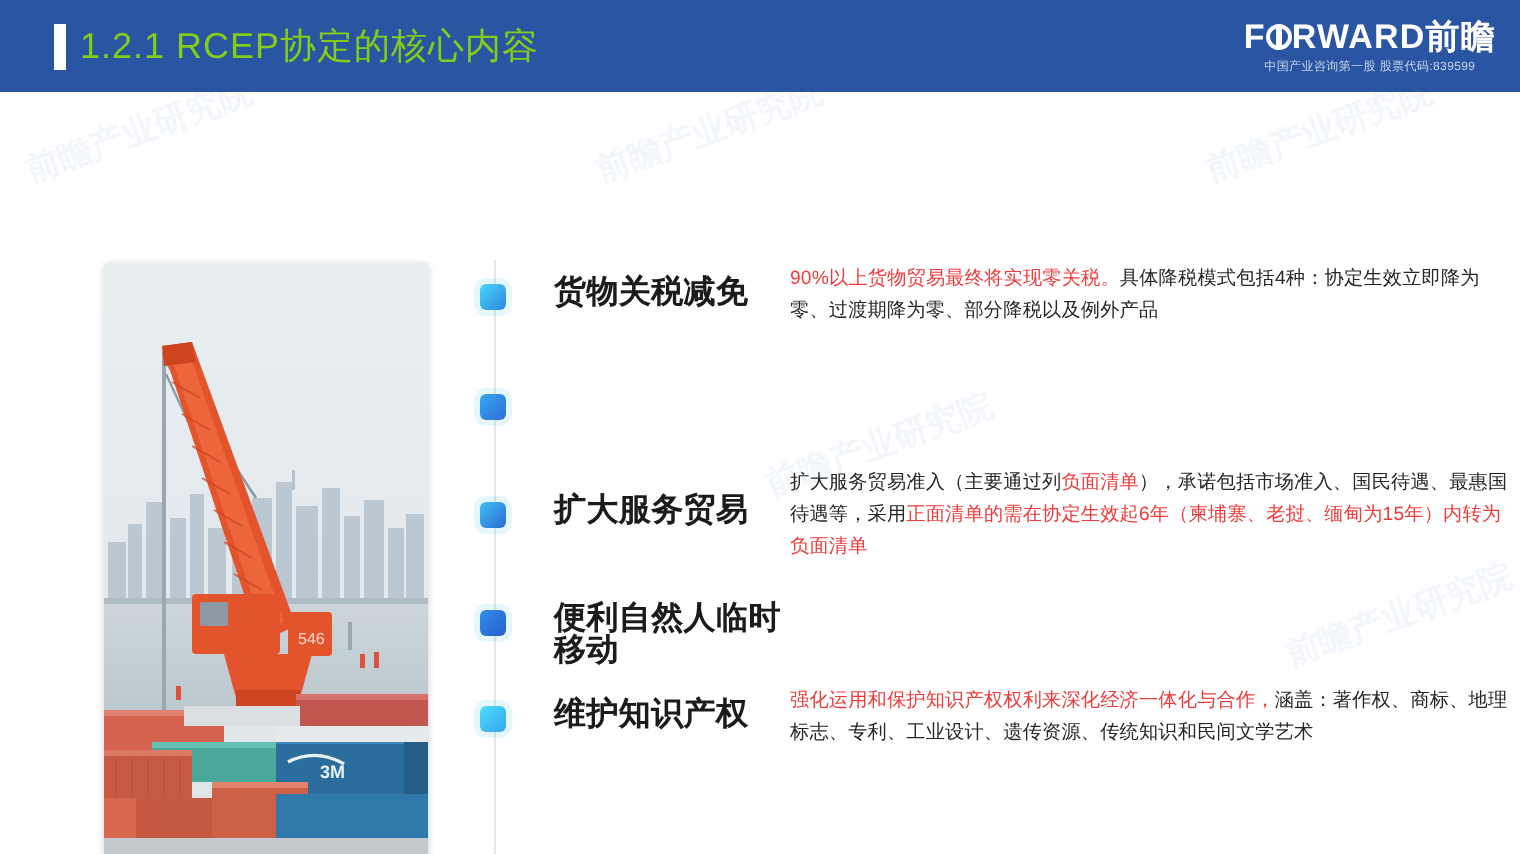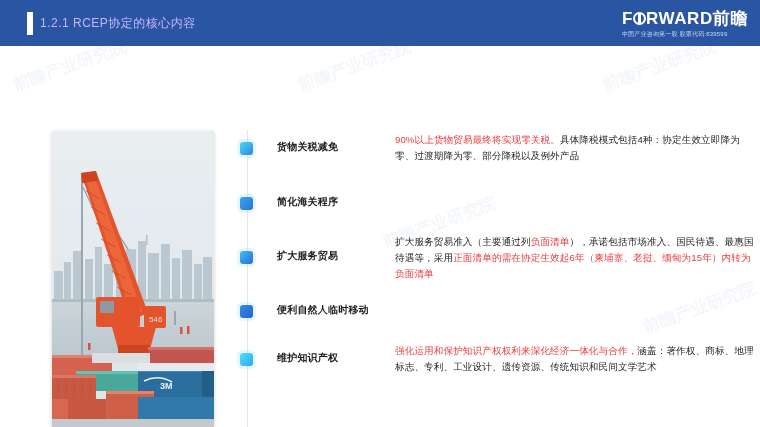--- a/index.html
+++ b/index.html
@@ -36,33 +36,33 @@
     left: 27px;
     top: 12px;
     width: 6px;
     height: 23px;
     background: #ffffff;
   }
   .header-title {
     position: absolute;
     left: 40px;
     top: 11px;
-    color: #c4b5fd;
-    font-size: 12px;
+    color: #84cc16;
+    font-size: 18px;
     letter-spacing: 0.5px;
     line-height: 24px;
     white-space: nowrap;
   }
 
   
   .logo-wrap {
     position: absolute;
     right: 12px;
     top: 9px;
-    text-align: left;
+    text-align: center;
   }
   .logo-main {
     color: #ffffff;
     font-size: 17px;
     font-weight: bold;
     letter-spacing: 0.6px;
     line-height: 19px;
     white-space: nowrap;
   }
   .logo-main .fw-o {
@@ -162,21 +162,21 @@
   .bullet.b3 { background: linear-gradient(135deg, #3ec0f3 0%, #2b6ad6 100%); }
   .bullet.b4 { background: linear-gradient(135deg, #2f8de8 0%, #2a5fd0 100%); }
   .bullet.b5 { background: linear-gradient(135deg, #4fe0fa 0%, #33a4ee 100%); }
   .bullet.b6 { background: linear-gradient(135deg, #58e6fb 0%, #3ec2f4 100%); }
 
   .row-label {
     flex: 0 0 auto;
     width: 112px;
     margin-left: 24px;
     color: #1b1b1b;
-    font-size: 10px;
+    font-size: 16px;
     font-weight: bold;
     line-height: 16px;
     letter-spacing: 0.2px;
   }
   .row-label.wide { width: 120px; }
 
   .row-text {
     flex: 1 1 auto;
     margin-left: 6px;
     color: #262626;
@@ -342,21 +342,20 @@
     <div class="timeline"></div>
 
     <div class="row" id="row-1">
       <div class="bullet b1"></div>
       <div class="row-label">货物关税减免</div>
       <div class="row-text"><span class="hl">90%以上货物贸易最终将实现零关税。</span><span>具体降税模式包括4种：协定生效立即降为零、过渡期降为零、部分降税以及例外产品</span></div>
     </div>
 
     <div class="row" id="row-2">
       <div class="bullet b2"></div>
-      <div class="row-label">简化海关程序</div>
     </div>
 
     <div class="row" id="row-3">
       <div class="bullet b3"></div>
       <div class="row-label">扩大服务贸易</div>
       <div class="row-text"><span>扩大服务贸易准入（主要通过列</span><span class="hl">负面清单</span><span>），承诺包括市场准入、国民待遇、最惠国待遇等，采用</span><span class="hl">正面清单的需在协定生效起6年（柬埔寨、老挝、缅甸为15年）内转为负面清单</span></div>
     </div>
 
     <div class="row" id="row-4">
       <div class="bullet b4"></div>

